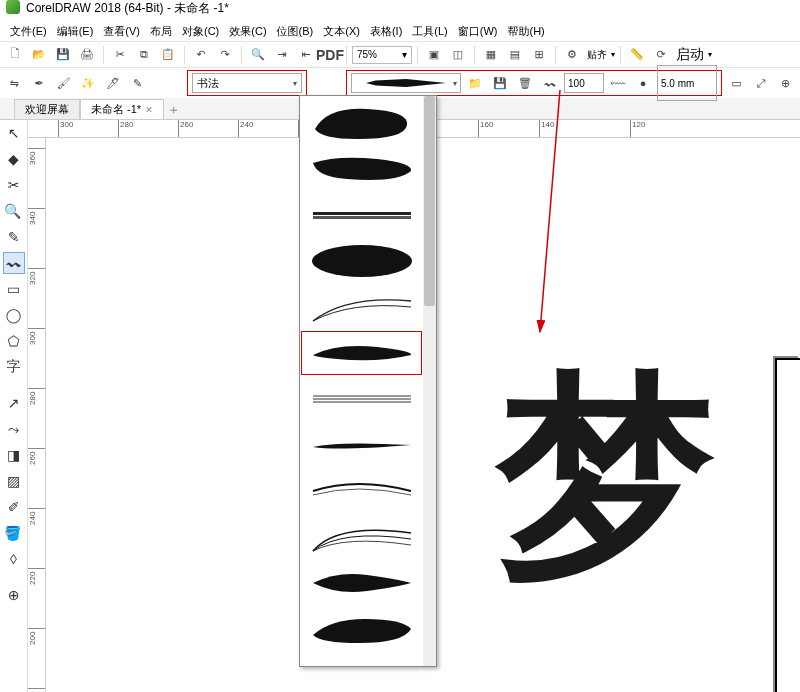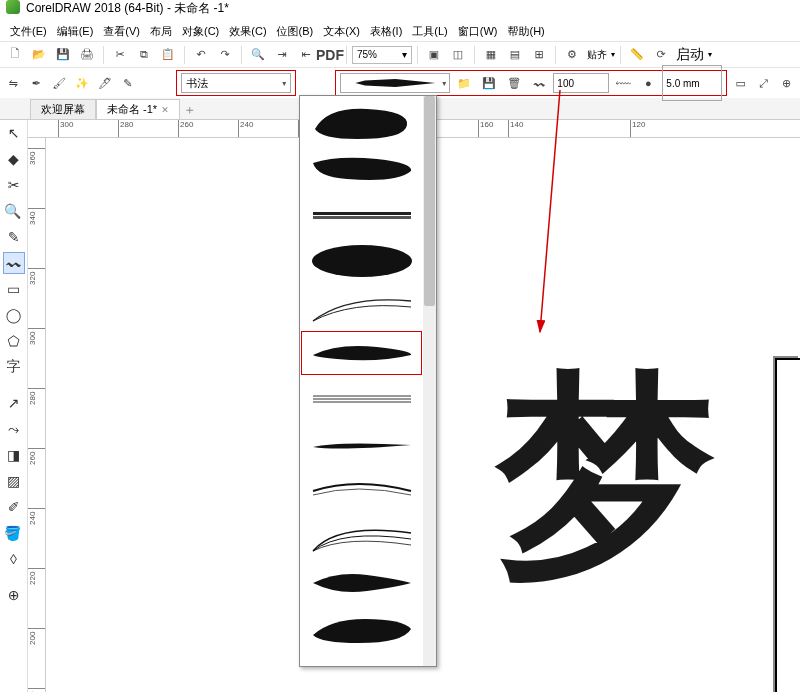--- a/index.html
+++ b/index.html
@@ -12,23 +12,23 @@
   .tbtn { width:22px; height:22px; display:flex; align-items:center; justify-content:center; color:#444; border-radius:2px;}
   .tsep { width:1px; height:18px; background:#ddd; margin:0 3px;}
   .zoom { width:60px; height:18px; border:1px solid #bbb; font-size:10px; padding:0 4px; display:flex; align-items:center; justify-content:space-between;}
   .toolbar2 { height: 30px; background:#fff; display:flex; align-items:center; padding:0 4px; gap:4px; }
   .redbox { border:1.5px solid #d40000; display:flex; align-items:center; height:26px; padding:8px 4px; gap:4px;margin-left:35px;}
   .combo { height:20px; border:1px solid #a8a8a8; background:#fff; display:flex; align-items:center; padding:0 4px; font-size:11px; position:relative;}
   .combo .arrow { margin-left:auto; font-size:8px; color:#555;}
   .combo.category { width:110px;}
   .combo.stroke { width:110px; justify-content:center;}
   .stroke-shape { width:80px; height:8px; background:#111; clip-path: polygon(0 50%, 12% 20%, 50% 0, 100% 50%, 50% 100%, 12% 80%);}
-  .spin { width:56px; height:20px; border:1px solid #a8a8a8; display:flex; align-items:center; padding:0 3px; font-size:10px;}
+  .spin { width:40px; height:20px; border:1px solid #a8a8a8; display:flex; align-items:center; padding:0 3px; font-size:10px;}
   .mmspin { width:60px; height:36px; border:1px solid #a8a8a8; display:flex; align-items:center; padding:0 3px; font-size:10px;}
-  .tabbar { height:22px; background:#f4f4f4; display:flex; align-items:flex-end; padding-left:30px; gap:0; border-bottom:1px solid #ccc;}
+  .tabbar { height:22px; background:#f4f4f4; display:flex; align-items:flex-end; padding-left:14px; gap:0; border-bottom:1px solid #ccc;}
   .tab { height:20px; padding:2px 10px; background:#fff; border:1px solid #ccc; border-bottom:none; font-size:11px; display:flex; align-items:center; gap:4px;}
   .tab.inactive { background:#eee;}
   .tab .close { font-size:9px; color:#888;}
   .tabadd { width:20px; height:18px; display:flex; align-items:center; justify-content:center; color:#888; font-size:13px;}
   .workspace { position:absolute; left:0; right:0; top:120px; bottom:0;}
   .toolbox { position:absolute; left:0; top:0; width:28px; bottom:0; background:#fff; border-right:1px solid #ddd; display:flex; flex-direction:column; align-items:center; padding-top:2px; gap:4px;}
   .toolbox .tool { width:22px; height:22px; display:flex; align-items:center; justify-content:center; color:#333; font-size:14px;}
   .toolbox .tool.active { background:#d9e8ff; border:1px solid #7fa8e0;}
   .ruler-h { position:absolute; left:28px; right:0; top:0; height:18px; background:#fff; border-bottom:1px solid #ccc; font-size:8px; color:#555; overflow:hidden;}
   .ruler-h .tick { position:absolute; top:0; height:18px; border-left:1px solid #888; padding-left:1px;}
@@ -189,21 +189,21 @@
 
   <div class="ruler-h">
     <div class="tick" style="left:30px"><span>300</span></div>
     <div class="tick" style="left:90px"><span>280</span></div>
     <div class="tick" style="left:150px"><span>260</span></div>
     <div class="tick" style="left:210px"><span>240</span></div>
     <div class="tick" style="left:270px"><span>220</span></div>
     <div class="tick" style="left:330px"><span>200</span></div>
     <div class="tick" style="left:390px"><span>180</span></div>
     <div class="tick" style="left:450px"><span>160</span></div>
-    <div class="tick" style="left:480px"><span>140</span></div>
+    <div class="tick" style="left:511px"><span>140</span></div>
     <div class="tick" style="left:602px"><span>120</span></div>
   </div>
 
   <div class="ruler-v">
     <div class="tick" style="top:10px">
         <span>360</span>
       </div>
     <div class="tick" style="top:70px">
         <span>340</span>
       </div>

